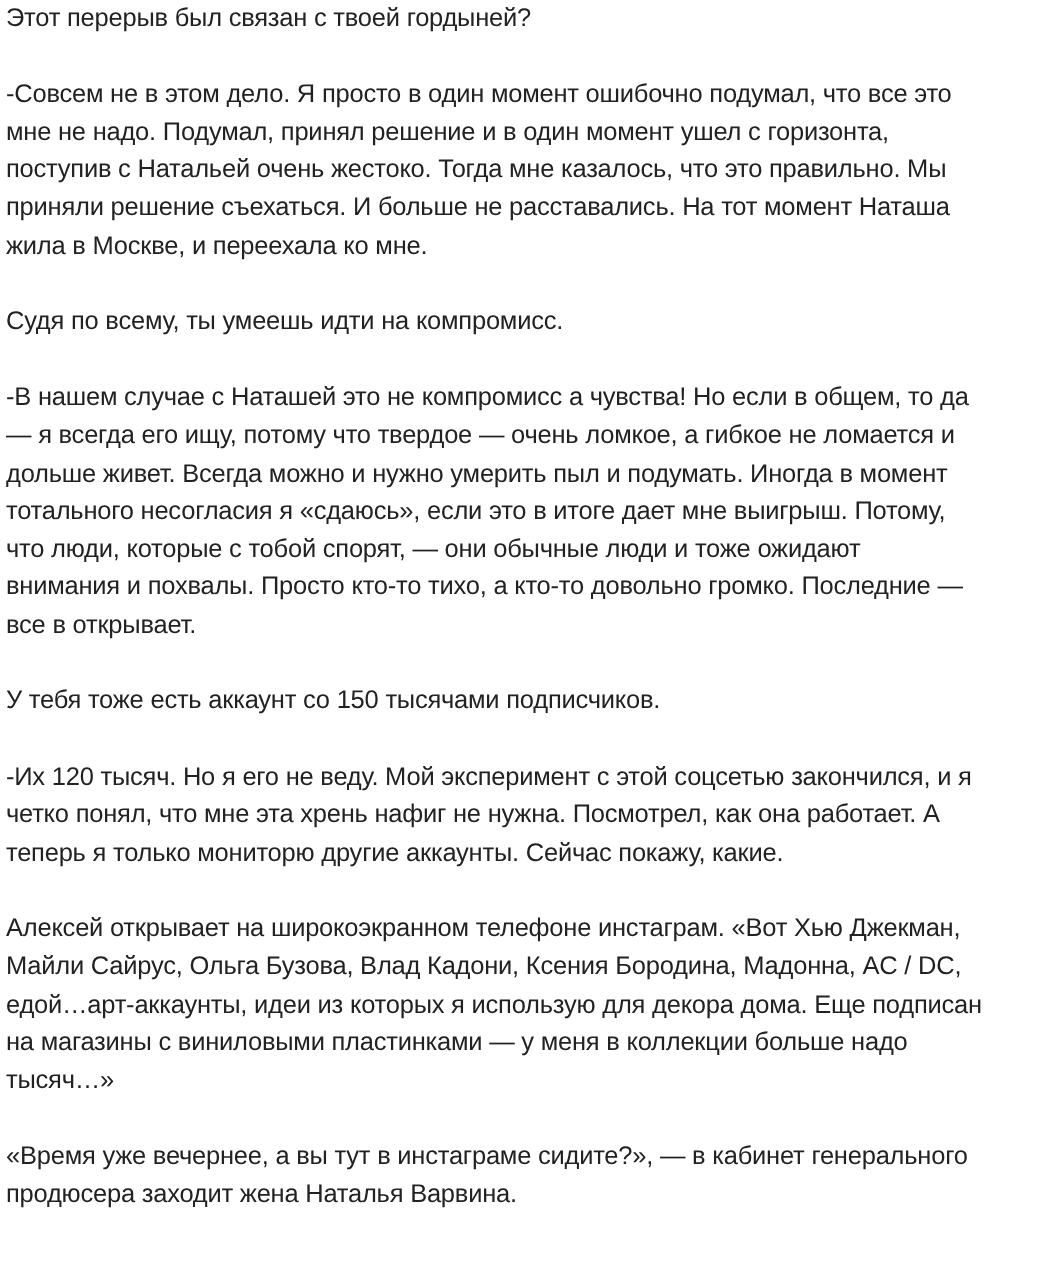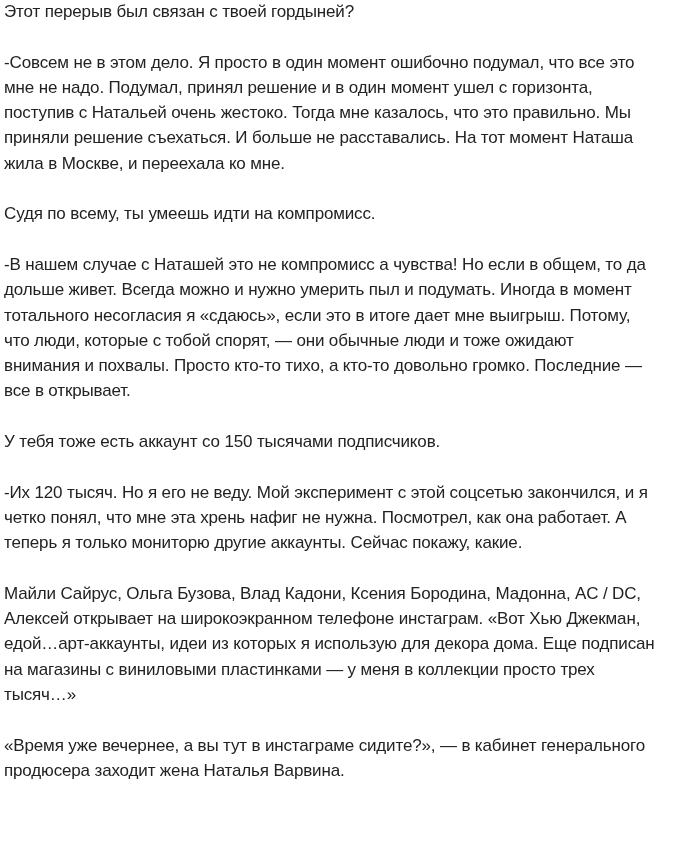--- a/index.html
+++ b/index.html
@@ -47,42 +47,43 @@
     <span class="line">приняли решение съехаться. И больше не расставались. На тот момент Наташа</span>
     <span class="line">жила в Москве, и переехала ко мне.</span>
   </p>
 
   <p class="para">
     <span class="line">Судя по всему, ты умеешь идти на компромисс.</span>
   </p>
 
   <p class="para">
     <span class="line">-В нашем случае с Наташей это не компромисс а чувства! Но если в общем, то да</span>
+    <span class="line">— я всегда его ищу, потому что твердое — очень ломкое, а гибкое не ломается и</span>
     <span class="line">дольше живет. Всегда можно и нужно умерить пыл и подумать. Иногда в момент</span>
     <span class="line">тотального несогласия я «сдаюсь», если это в итоге дает мне выигрыш. Потому,</span>
     <span class="line">что люди, которые с тобой спорят, — они обычные люди и тоже ожидают</span>
     <span class="line">внимания и похвалы. Просто кто-то тихо, а кто-то довольно громко. Последние —</span>
     <span class="line">все в открывает.</span>
   </p>
 
   <p class="para">
     <span class="line">У тебя тоже есть аккаунт со 150 тысячами подписчиков.</span>
   </p>
 
   <p class="para">
     <span class="line">-Их 120 тысяч. Но я его не веду. Мой эксперимент с этой соцсетью закончился, и я</span>
     <span class="line">четко понял, что мне эта хрень нафиг не нужна. Посмотрел, как она работает. А</span>
     <span class="line">теперь я только мониторю другие аккаунты. Сейчас покажу, какие.</span>
   </p>
 
   <p class="para">
+    <span class="line">Алексей открывает на широкоэкранном телефоне инстаграм. «Вот Хью Джекман,</span>
     <span class="line">Майли Сайрус, Ольга Бузова, Влад Кадони, Ксения Бородина, Мадонна, AC / DC,</span>
-    <span class="line">Алексей открывает на широкоэкранном телефоне инстаграм. «Вот Хью Джекман,</span>
     <span class="line">едой…арт-аккаунты, идеи из которых я использую для декора дома. Еще подписан</span>
-    <span class="line">на магазины с виниловыми пластинками — у меня в коллекции просто трех</span>
+    <span class="line">на магазины с виниловыми пластинками — у меня в коллекции больше надо</span>
     <span class="line">тысяч…»</span>
   </p>
 
   <p class="para">
     <span class="line">«Время уже вечернее, а вы тут в инстаграме сидите?», — в кабинет генерального</span>
     <span class="line">продюсера заходит жена Наталья Варвина.</span>
   </p>
 
 </div>
 

